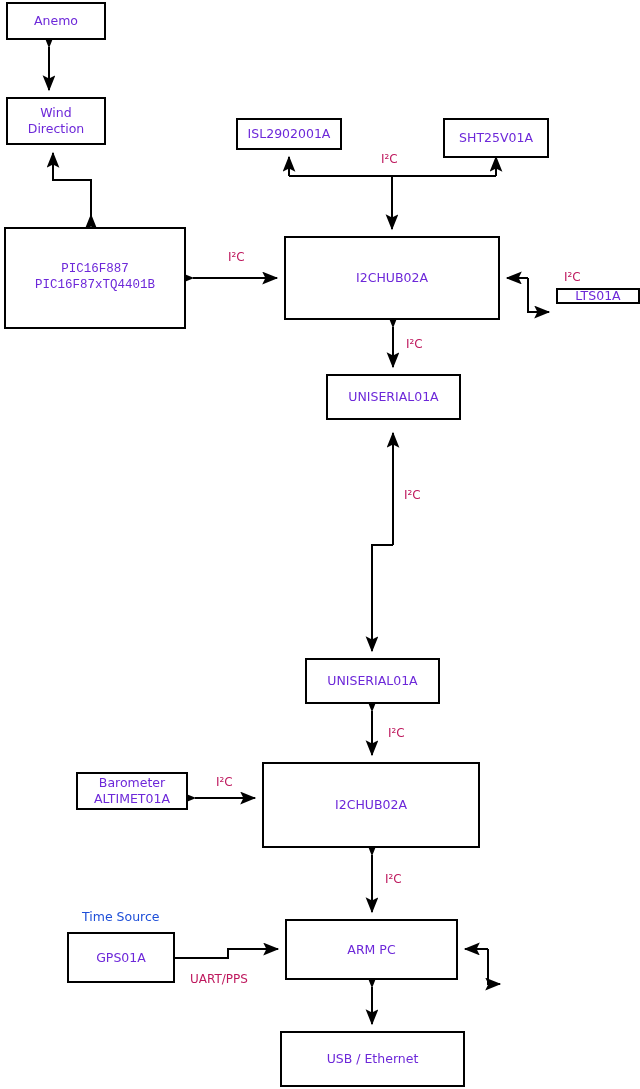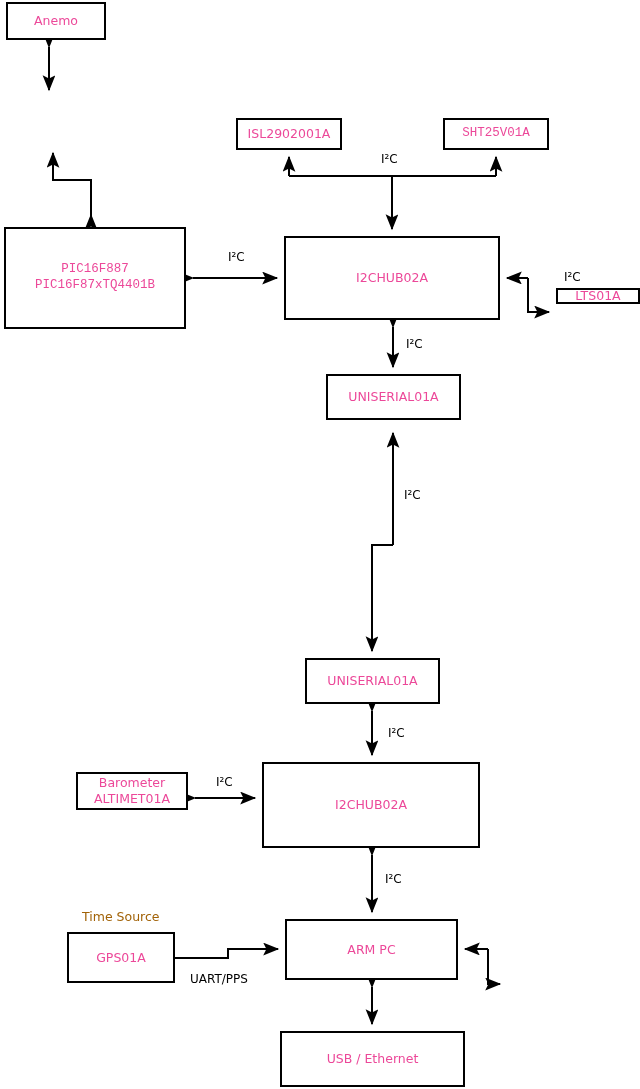--- a/index.html
+++ b/index.html
@@ -25,42 +25,42 @@
   }
   .node {
     position: absolute;
     box-sizing: border-box;
     border: 2px solid #000000;
     background: #ffffff;
     display: flex;
     align-items: center;
     justify-content: center;
     text-align: center;
-    color: #ec4899;
+    color: #6d28d9;
     font-size: 12.5px;
     line-height: 1.25;
     z-index: 2;
   }
   .node .lbl {
     display: block;
     white-space: pre-line;
     padding: 0 4px;
   }
   .wire-label {
     position: absolute;
-    color: #000000;
+    color: #be185d;
     font-size: 12px;
     line-height: 1;
     white-space: nowrap;
     z-index: 3;
     background: transparent;
   }
   .free-label {
     position: absolute;
-    color: #a16207;
+    color: #1d4ed8;
     font-size: 12.5px;
     line-height: 1;
     white-space: nowrap;
     z-index: 3;
   }
 </style>
 </head>
 <body>
 
 <div id="canvas">
@@ -106,31 +106,35 @@
       <path d="M488,949 L488,984 L500,984" marker-end="url(#ah)"></path>
 
       <line x1="372" y1="987" x2="372" y2="1024" marker-start="url(#ah)" marker-end="url(#ah)"></line>
     </g>
   </svg>
 
   <div class="node" style="left:6px; top:2px; width:100px; height:38px;">
     <span class="lbl">Anemo</span>
   </div>
 
+  <div class="node" style="left:6px; top:97px; width:100px; height:48px;">
+    <span class="lbl">Wind
+Direction</span>
+  </div>
 
   <div class="node" style="left:4px; top:227px; width:182px; height:102px;font-family:Liberation Mono, monospace;">
     <span class="lbl">PIC16F887
 PIC16F87xTQ4401B</span>
   </div>
 
   <div class="node" style="left:236px; top:118px; width:106px; height:32px;">
     <span class="lbl">ISL2902001A</span>
   </div>
 
-  <div class="node" style="left:443px; top:118px; width:106px; height:32px;font-family:Liberation Mono, monospace;">
+  <div class="node" style="left:443px; top:118px; width:106px; height:40px;">
     <span class="lbl">SHT25V01A</span>
   </div>
 
   <div class="node" style="left:284px; top:236px; width:216px; height:84px;">
     <span class="lbl">I2CHUB02A</span>
   </div>
 
   <div class="node" style="left:556px; top:288px; width:84px; height:16px;">
     <span class="lbl">LTS01A</span>
   </div>

